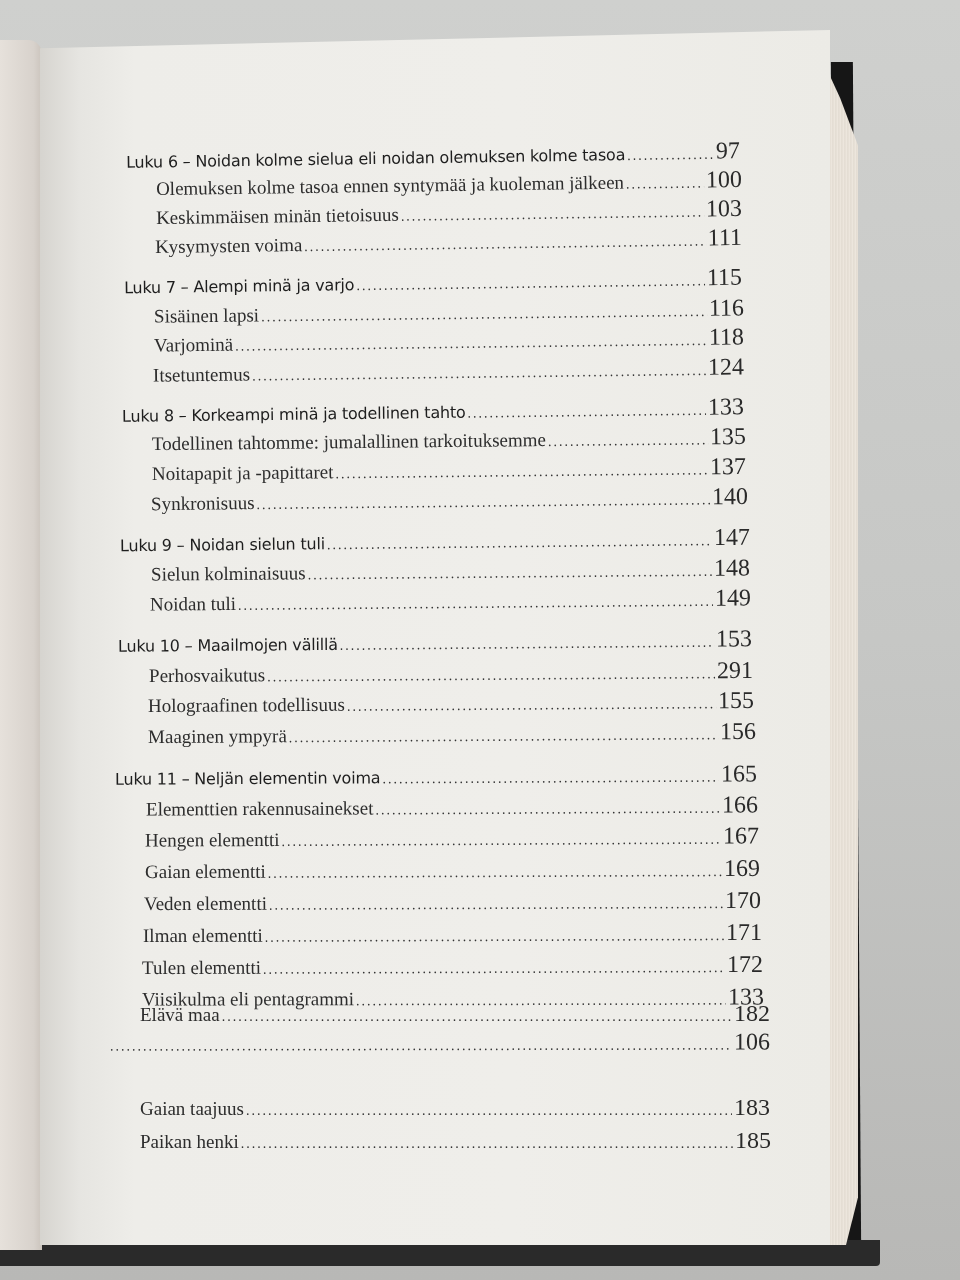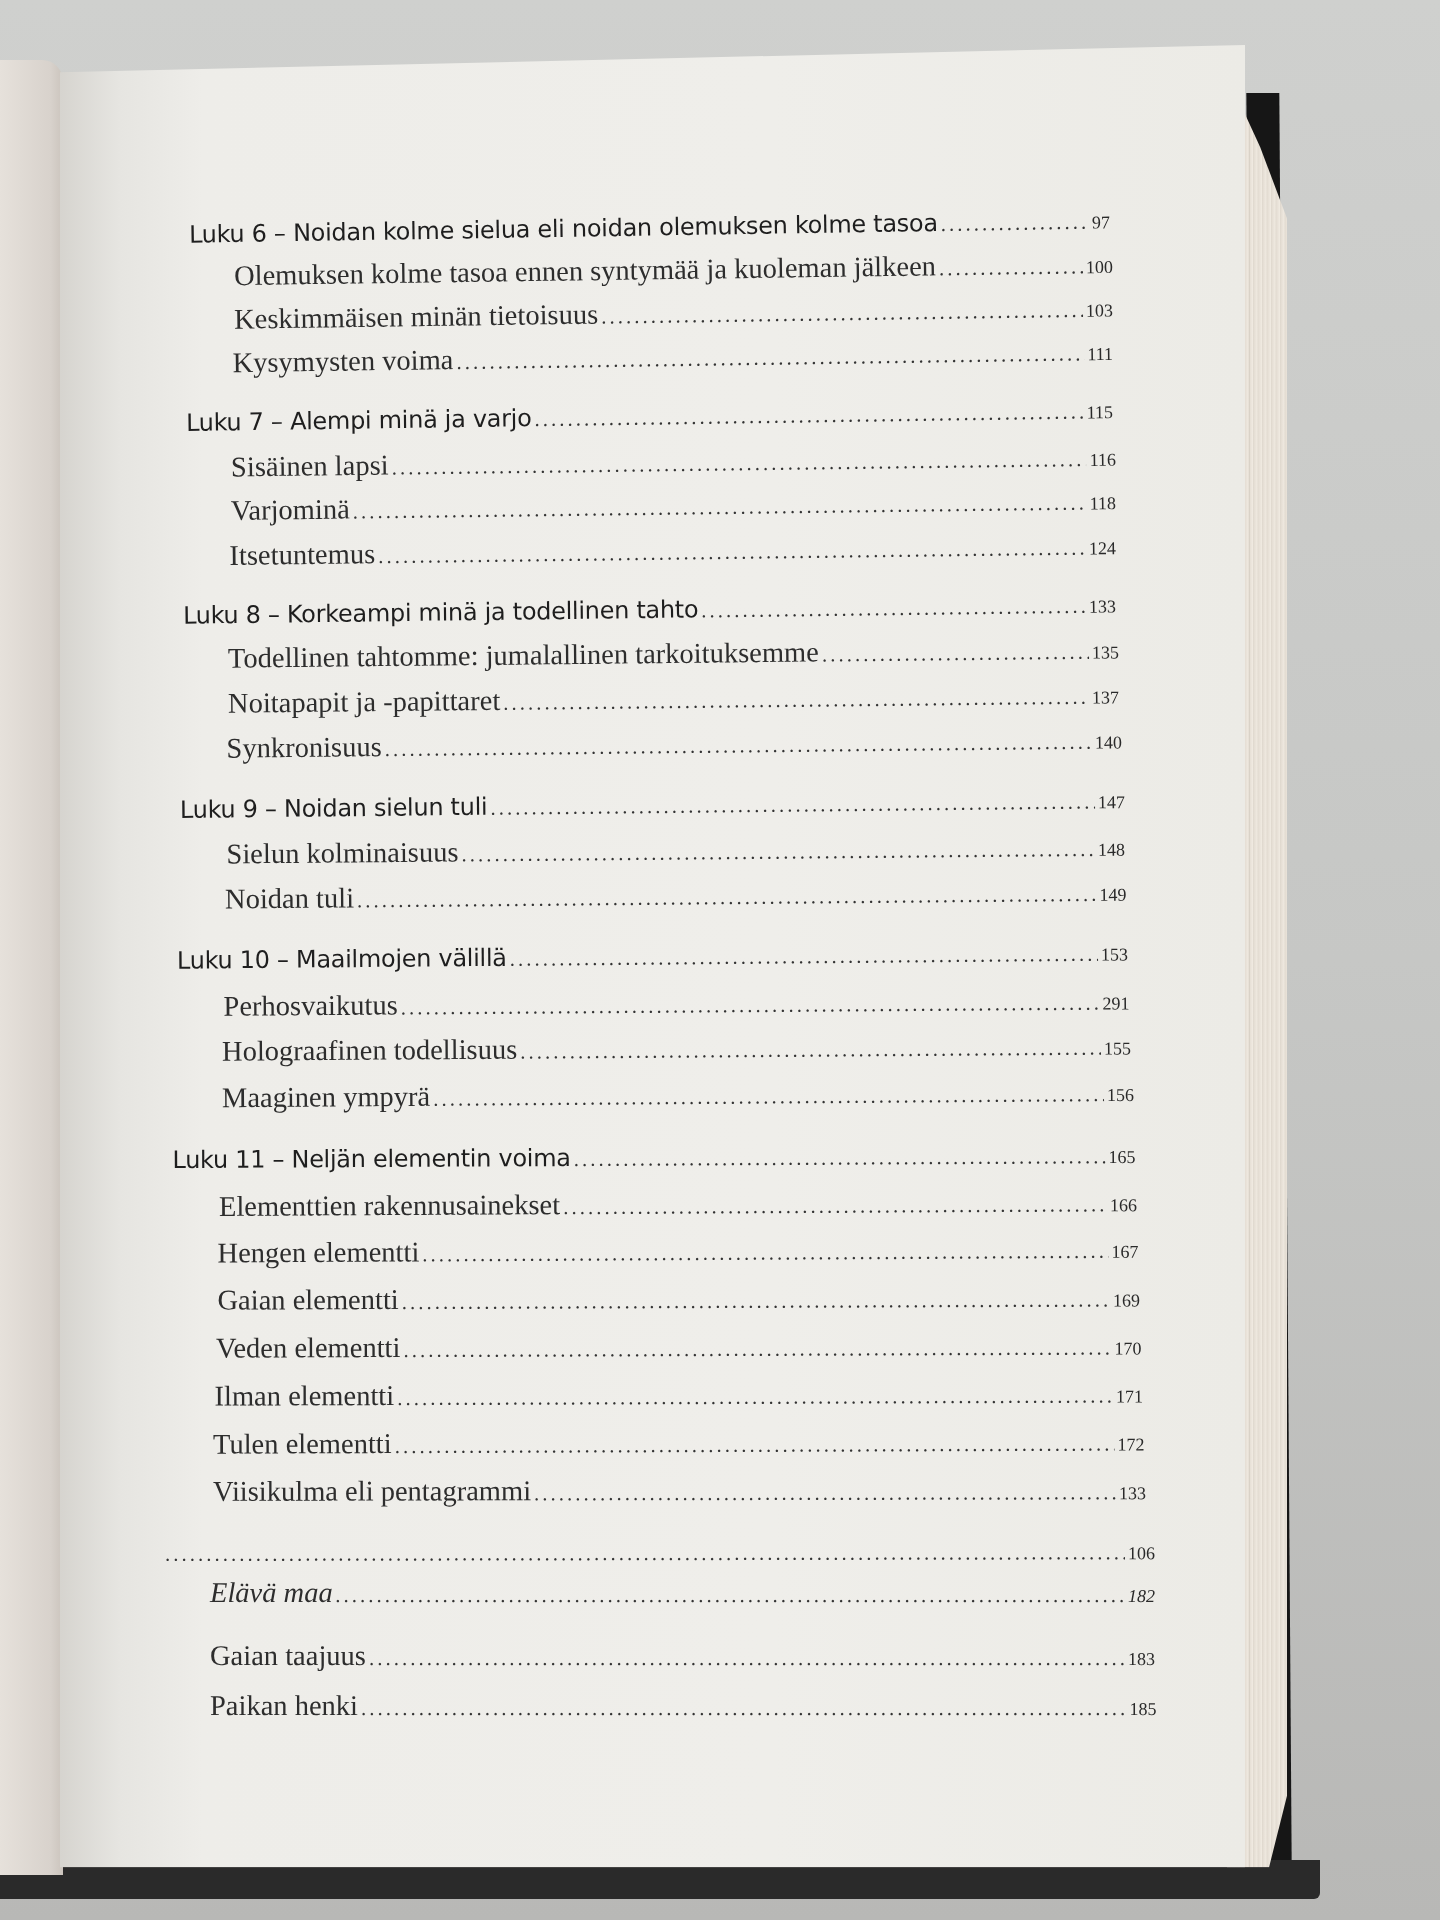--- a/index.html
+++ b/index.html
@@ -44,21 +44,21 @@
     }
     .row .title { flex: 0 0 auto; }
     .row .dots {
       flex: 1 1 auto; overflow: hidden; margin: 0 2px;
       font-family: "Liberation Serif", serif; font-size: 14px; letter-spacing: 2px;
       color: #333;
     }
     .row .dots::before {
       content: "..............................................................................................................................................................................................................................";
     }
-    .row .page-num { flex: 0 0 auto; font-family: "Liberation Serif", serif; font-size: 12px; }
+    .row .page-num { flex: 0 0 auto; font-family: "Liberation Serif", serif; font-size: 24px; }
     .chapter .title {
       font-family: "DejaVu Sans", sans-serif; font-size: 16px; letter-spacing: -0.2px; color: #1e1e1e;
     }
     .section .title {
       font-family: "Liberation Serif", serif; font-size: 19px; color: #2d2d2d;
     }
   </style>
 </head>
 <body>
 
@@ -209,21 +209,21 @@
   <div class="row section" style="left:142px;top:984px;width:622px;transform:rotate(-0.1deg);">
     <span class="title">Viisikulma eli pentagrammi</span>
       <span class="dots"></span>
       <span class="page-num">133</span>
   </div>
 
   <div class="row chapter" style="left:108px;top:1029px;width:662px;transform:rotate(-0.1deg);">
       <span class="dots"></span>
       <span class="page-num">106</span>
   </div>
-  <div class="row section" style="left:140px;top:1052px;width:630px;font-style:italic;">
+  <div class="row section" style="left:140px;top:1000px;width:630px;">
     <span class="title">Elävä maa</span>
       <span class="dots"></span>
       <span class="page-num">182</span>
   </div>
   <div class="row section" style="left:140px;top:1094px;width:630px;text-align:center;">
     <span class="title">Gaian taajuus</span>
       <span class="dots"></span>
       <span class="page-num">183</span>
   </div>
   <div class="row section" style="left:140px;top:1127px;width:631px;">

